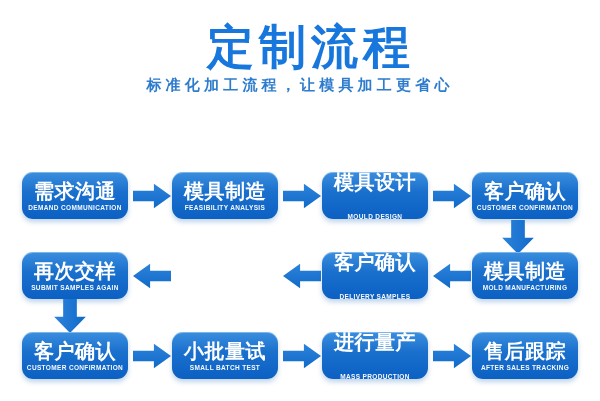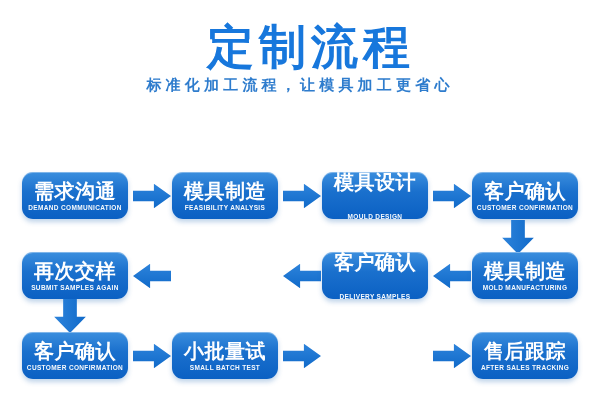--- a/index.html
+++ b/index.html
@@ -106,19 +106,23 @@
   <div class="step r3 c1">
     <div class="zh">客户确认</div>
     <div class="en">CUSTOMER CONFIRMATION</div>
   </div>
   <div class="arrow right ha1 hr3"></div>
   <div class="step r3 c2">
     <div class="zh">小批量试</div>
     <div class="en">SMALL BATCH TEST</div>
   </div>
   <div class="arrow right ha2 hr3"></div>
+  <div class="step r3 c3">
+    <div class="zh">进行量产</div>
+    <div class="en">MASS PRODUCTION</div>
+  </div>
   <div class="arrow right ha3 hr3"></div>
   <div class="step r3 c4">
     <div class="zh">售后跟踪</div>
     <div class="en">AFTER SALES TRACKING</div>
   </div>
 
 </div>
 
 </body></html>

